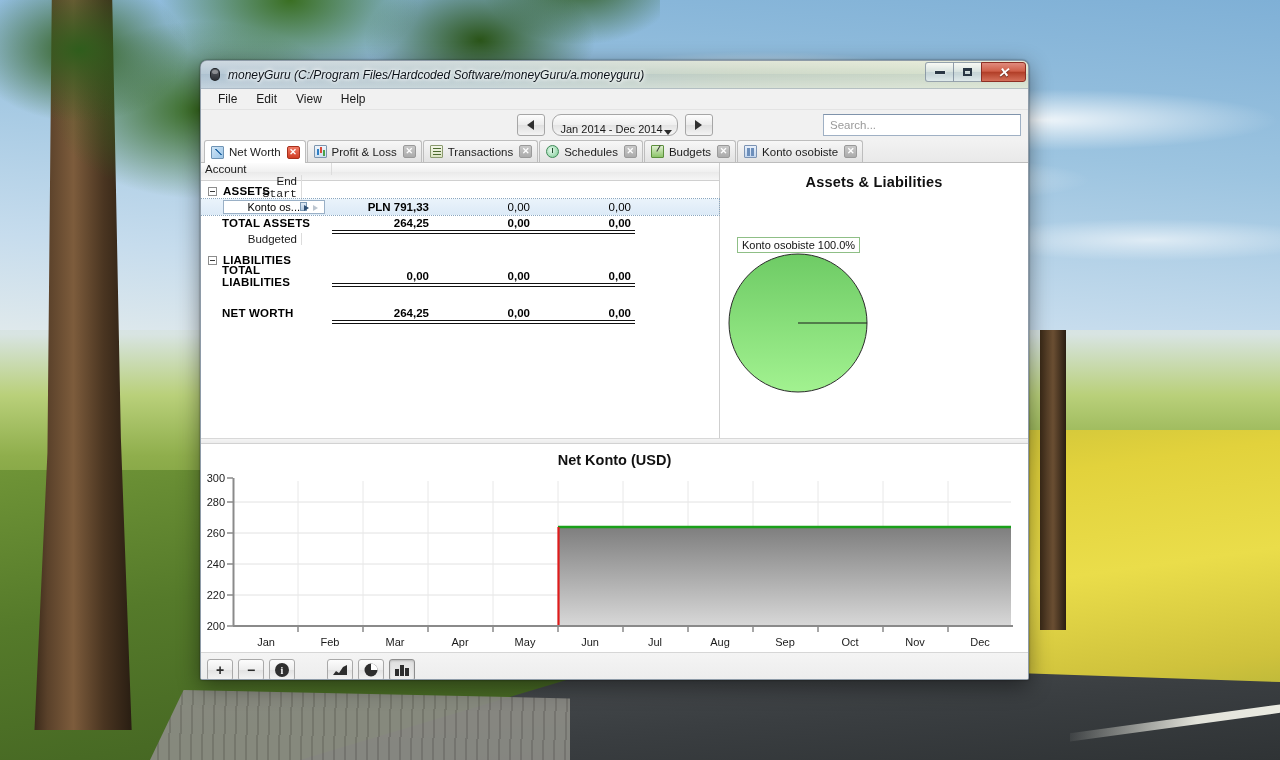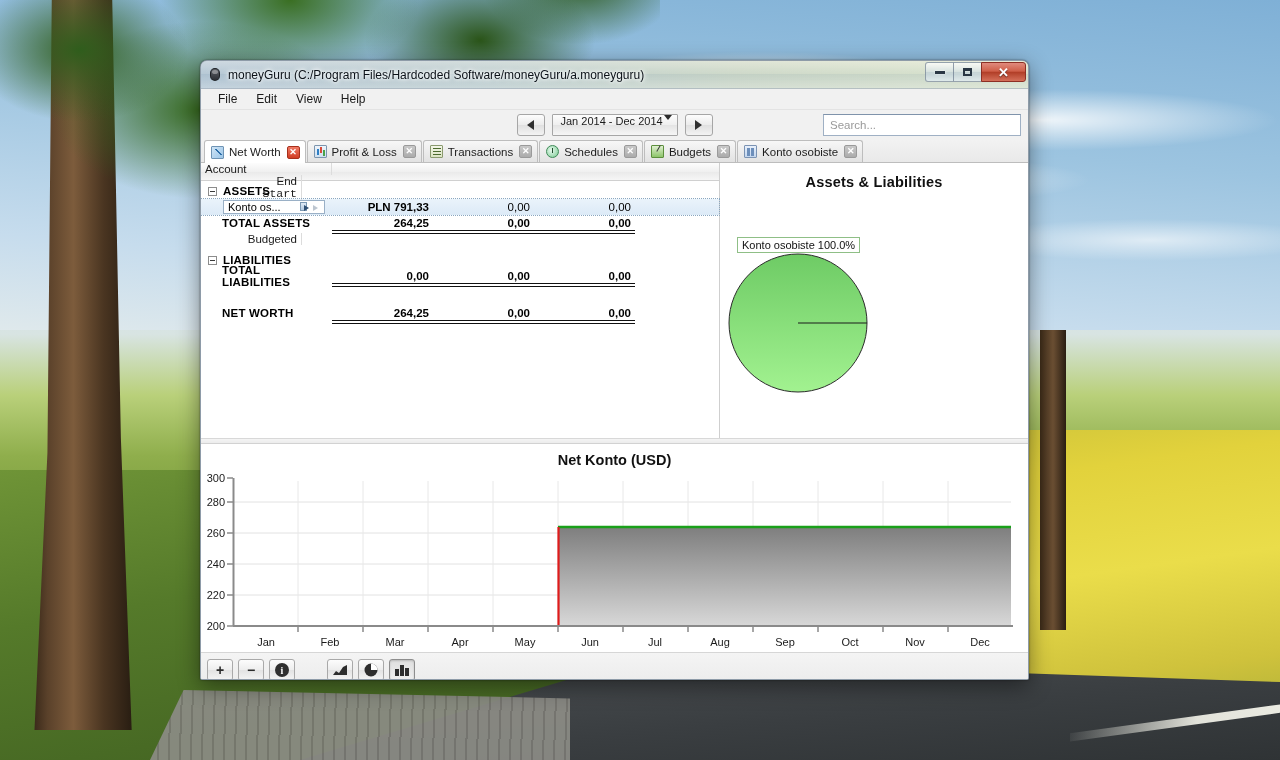--- a/index.html
+++ b/index.html
@@ -94,20 +94,21 @@
   #title-bar {
     position: relative;
     height: 28px;
     background:
       linear-gradient(180deg, rgba(248,250,252,.62) 0%, rgba(226,236,245,.52) 48%,
                       rgba(204,219,232,.55) 50%, rgba(232,240,247,.62) 100%),
       linear-gradient(90deg, #88a2b4 0%, #9ab0a8 35%, #b8c49a 65%, #cfd8a2 100%);
     border-bottom: 1px solid rgba(150,165,180,.6);
     display: flex; align-items: center;
     padding-left: 6px;
+    font-style: italic;
   }
   #app-icon {
     width: 16px; height: 16px; margin-right: 5px;
     position: relative; flex: none;
   }
   #app-icon .coin {
     position: absolute; left: 3px; top: 1px; width: 10px; height: 13px;
     border-radius: 50% / 38%;
     background: linear-gradient(180deg, #5c5f66, #2c2f35);
     border: 1px solid #1d2025;
@@ -166,23 +167,23 @@
     width: 28px; height: 22px;
     border: 1px solid #a6a6a6; border-radius: 3px;
     background: linear-gradient(180deg, #fdfdfd, #ececec 48%, #e0e0e0 52%, #f3f3f3);
     display: flex; align-items: center; justify-content: center;
     cursor: pointer;
   }
   .tri-left { width:0; height:0; border-top:5px solid transparent; border-bottom:5px solid transparent; border-right:7px solid #303030; }
   .tri-right { width:0; height:0; border-top:5px solid transparent; border-bottom:5px solid transparent; border-left:7px solid #303030; }
   #date-range {
     width: 126px; height: 22px; margin: 0 7px;
-    border: 1px solid #a6a6a6; border-radius: 1px;
+    border: 1px solid #a6a6a6; border-radius: 9px;
     background: linear-gradient(180deg, #fdfdfd, #efefef 48%, #e4e4e4 52%, #f6f6f6);
-    display: flex; align-items: flex-start; justify-content: space-between;
+    display: flex; align-items: flex-end; justify-content: space-between;
     padding: 0 5px 0 8px;
     font-size: 11px; color: #1a1a1a;
     cursor: pointer;
   }
   .caret-down { width:0;height:0;border-left:4px solid transparent;border-right:4px solid transparent;border-top:5px solid #2b2b2b; }
   #search-box {
     position: absolute; right: 7px; top: 4px;
     width: 198px; height: 22px;
     border: 1px solid #9fb0c4; border-top-color: #7f93ab;
     background: #fff;
@@ -319,21 +320,21 @@
   }
 
   
   .row-selected {
     background: linear-gradient(180deg,#eaf3fb,#dceaf7);
     outline: 1px dotted #8aa7c0;
   }
   .name-editor {
     width: 102px; height: 14px;
     background: #fff; border: 1px solid #9ab0c6;
-    display: flex; align-items: center; justify-content: space-between;
+    display: flex; align-items: center; justify-content: flex-end;
     padding: 0 2px 0 4px;
     font-size: 11px;
     margin-left: 18px;
   }
   .acct-arrow-icon { width: 11px; height: 10px; position: relative; flex: none; }
   .acct-arrow-icon .box {
     position:absolute; left:0; top:0; width:7px; height:9px;
     background: linear-gradient(180deg,#dfeaf6,#b6cbe0); border:1px solid #7d99b4;
   }
   .acct-arrow-icon .arr {

